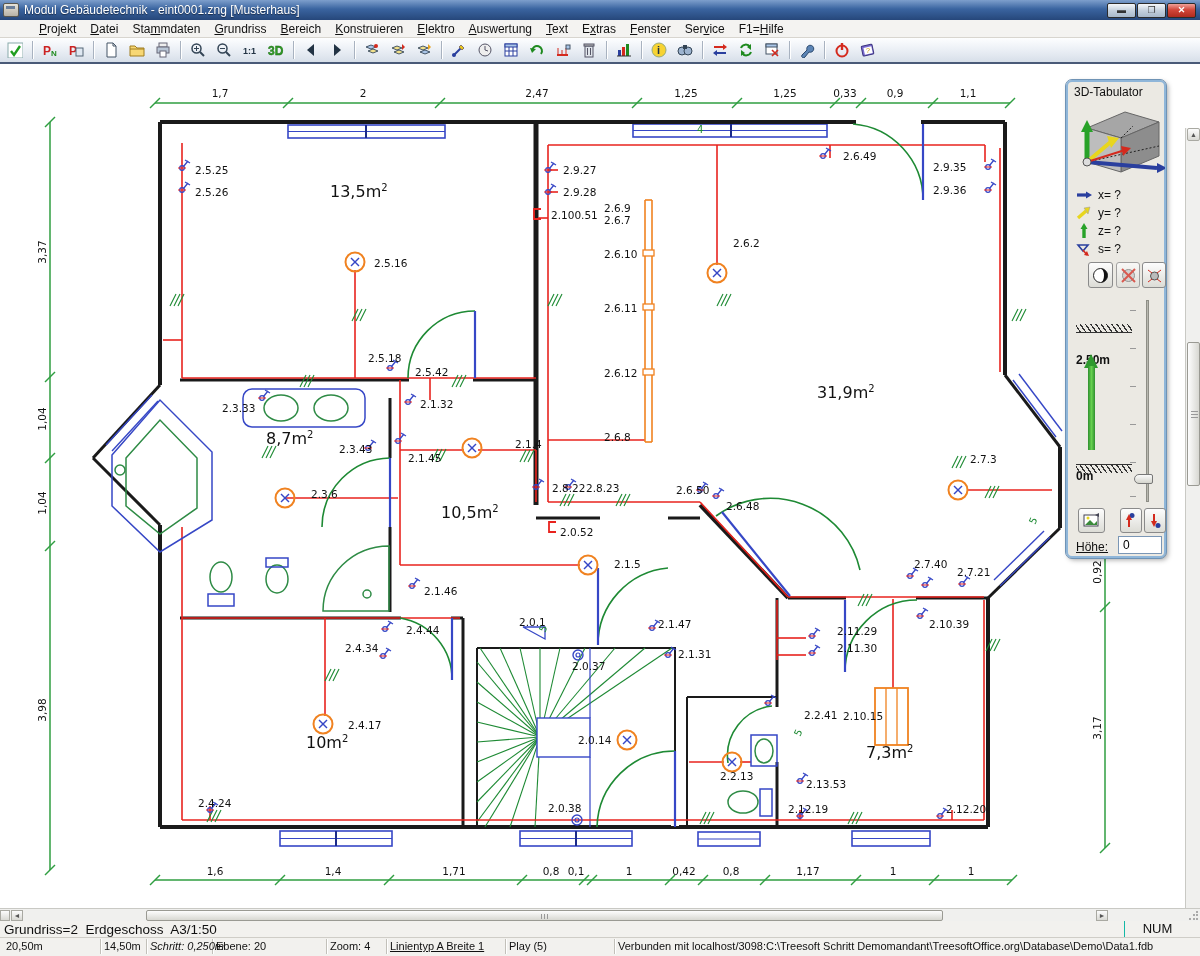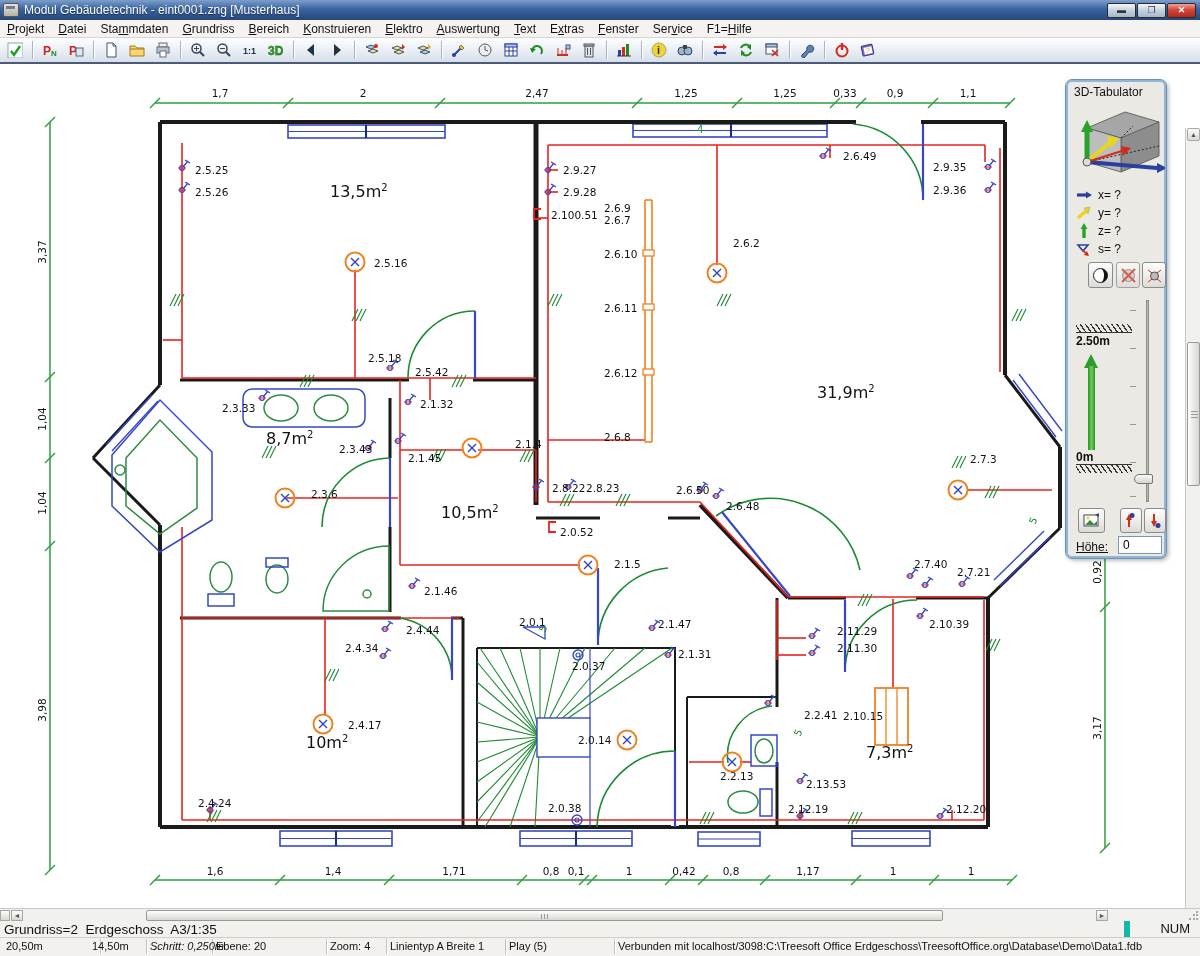--- a/index.html
+++ b/index.html
@@ -12,21 +12,21 @@
     display:flex; align-items:center; color:#fff; font-size:12px; }
   .titlebar .appicon { width:16px; height:14px; margin:0 5px 0 3px; background:linear-gradient(#e8e4da,#b7b2a6); border:1px solid #5a5850; border-radius:2px; position:relative; }
   .titlebar .appicon::after{ content:""; position:absolute; left:2px; top:2px; width:9px; height:3px; background:#6b7f9a; }
   .titlebar .title { flex:1; text-shadow:0 1px 1px rgba(0,0,0,.5); white-space:pre; }
   .winbtns { display:flex; margin-right:4px; }
   .winbtn { width:29px; height:15px; border:1px solid #2b2b2b; border-radius:2px; margin-left:1px;
     background:linear-gradient(#f4f7fa,#c4d0dd 50%,#a7b8ca); color:#333; font-size:9px; line-height:13px; text-align:center; }
   .winbtn.close { background:linear-gradient(#f0a199,#d2473a 45%,#b02b1e); color:#fff; font-weight:bold; }
 
   
-  .menubar { position:absolute; top:20px; left:0; width:1200px; height:18px; background:#f4f3f1; border-bottom:1px solid #d8d5cf; display:flex; align-items:center; font-size:12px; color:#111; }
+  .menubar { position:absolute; top:20px; left:0; width:1200px; height:18px; background:#f4f3f1; border-bottom:1px solid #d8d5cf; display:flex; align-items:center; font-size:12px; color:#111;padding-left:32px; }
   .menuitem { padding:1px 7px; cursor:default; }
   .menuitem u { text-decoration:underline; }
 
   
   .toolbar { position:absolute; top:38px; left:0; width:1200px; height:26px;
     background:linear-gradient(#fdfeff,#e7ecf3 60%,#d7dfe9); border-bottom:2px solid #4a5a78; display:flex; align-items:center; padding-left:2px; }
   .tbtn { width:24px; height:22px; margin:0 1px; display:flex; align-items:center; justify-content:center; border:1px solid transparent; border-radius:2px; }
   .tsep { width:1px; height:18px; background:#a8b2c0; margin:0 4px; box-shadow:1px 0 0 #fff; }
 
   
@@ -38,21 +38,21 @@
     background:#ebe9e3; border:2px solid #8fb6d9; outline:1px solid #6f93b5; border-radius:6px;
     box-shadow:2px 2px 5px rgba(0,0,0,.35); font-size:12px; color:#111; }
   .palette .ptitle { padding:3px 0 1px 6px; font-size:12px; }
   .axisrow { display:flex; align-items:center; height:18px; padding-left:8px; }
   .axisrow .alabel { margin-left:6px; font-size:12px; }
   .pbtn { position:absolute; border:1px solid #8a8a8a; border-radius:3px; background:linear-gradient(#fdfdfd,#dcdcd6); display:flex; align-items:center; justify-content:center; }
   .hatchline { position:absolute; left:8px; width:56px; height:9px;
     background:repeating-linear-gradient(55deg,transparent 0 3px,#333 3px 4.3px); }
   .hatchcap-b { border-bottom:1.5px solid #333; }
   .hatchcap-t { border-top:1.5px solid #333; }
-  .hlabel { position:absolute; left:8px; font-weight:bold; font-size:12px; }
+  .hlabel { position:absolute; left:8px; font-weight:bold; font-size:12px;margin-top:19px; }
   .greenarrow { position:absolute; left:16px; width:0; }
   .ga-shaft { position:absolute; left:4px; top:12px; width:7px; background:linear-gradient(90deg,#2f8f2f,#66d14f,#2f8f2f); }
   .ga-head { position:absolute; left:0; top:0; width:0; height:0; border-left:7.5px solid transparent; border-right:7.5px solid transparent; border-bottom:14px solid #2f9a2f; }
   .slider { position:absolute; }
   .slider .track { position:absolute; left:50%; top:0; width:3px; height:100%; background:#b8b8b0; border:1px solid #8e8e86; }
   .slider .tick { position:absolute; width:6px; height:1px; background:#999; left:-12px; }
   .slider .thumb { position:absolute; left:-8px; width:19px; height:10px; background:linear-gradient(#fafafa,#d5d5cd); border:1px solid #777; border-radius:5px 2px 2px 5px; }
   .hoehe { position:absolute; left:8px; font-size:12px;text-decoration:underline; }
   .hinput { position:absolute; left:50px; width:44px; height:18px; background:#fff; border:1px solid #7a96b5; font-size:12px; padding:1px 4px; font-family:"Liberation Sans",sans-serif; }
 
@@ -65,21 +65,21 @@
   .hbox { position:absolute; left:0; top:1px; width:10px; height:11px; background:linear-gradient(#fcfcfc,#d9d9d4); border:1px solid #a9a9a2; }
   .harrow { position:absolute; top:1px; width:12px; height:11px; background:linear-gradient(#fcfcfc,#d9d9d4); border:1px solid #a9a9a2; color:#555; font-size:7px; text-align:center; line-height:10px; }
   .hthumb { position:absolute; top:1px; height:11px; background:linear-gradient(#fdfdfd,#d8d8d2); border:1px solid #9a9a93; border-radius:2px; }
   .hgrip { position:absolute; top:3px; width:1px; height:5px; background:#999; }
   .sizegrip { position:absolute; right:2px; top:2px; width:10px; height:10px;
     background:radial-gradient(circle at 2px 8px,#aaa 1px,transparent 1.5px),radial-gradient(circle at 6px 8px,#aaa 1px,transparent 1.5px),radial-gradient(circle at 6px 4px,#aaa 1px,transparent 1.5px),radial-gradient(circle at 9px 8px,#aaa 1px,transparent 1.5px),radial-gradient(circle at 9px 4px,#aaa 1px,transparent 1.5px),radial-gradient(circle at 9px 1px,#aaa 1px,transparent 1.5px); }
 
   
   .statusline { position:absolute; top:921px; left:0; width:1200px; height:17px; background:#f2f1ee; border-bottom:1px solid #cfcdc7; font-size:13.5px; color:#111; }
   .statusline .sltext { position:absolute; left:4px; top:1px; white-space:pre; }
-  .numbox { position:absolute; right:4px; top:0; width:72px; height:16px; border-left:6px solid #14b8a6; font-size:13px; text-align:right; padding-right:6px; }
+  .numbox { position:absolute; right:4px; top:0; width:72px; height:16px; border-left:1px solid #14b8a6; font-size:13px; text-align:center; padding-right:6px; }
   .statusbar { position:absolute; top:938px; left:0; width:1200px; height:18px; background:#f2f1ee; font-size:11px; color:#111; }
   .sbcell { position:absolute; top:2px; white-space:pre; }
   .sbsep { position:absolute; top:1px; width:1px; height:15px; background:#c2c0b9; box-shadow:1px 0 0 #fff; }
 </style>
 </head>
 <body>
 
 <div id="app">
 
   <div class="titlebar">
@@ -963,34 +963,34 @@
     <div class="hthumb" style="left:146px;width:797px">
       <div class="hgrip" style="left:394px"></div>
         <div class="hgrip" style="left:397px"></div>
         <div class="hgrip" style="left:400px"></div>
     </div>
     <div class="harrow" style="left:1096px">►</div>
     <div class="sizegrip"></div>
   </div>
 
   <div class="statusline">
-    <span class="sltext">Grundriss=2  Erdgeschoss  A3/1:35</span>
+    <span class="sltext">Grundriss=2  Erdgeschoss  A3/1:50</span>
     <span class="numbox">NUM</span>
   </div>
   <div class="statusbar" id="statusbar">
       <span class="sbsep" style="left: 100px;"></span>
       <span class="sbsep" style="left: 146px;"></span>
       <span class="sbsep" style="left: 212px;"></span>
       <span class="sbsep" style="left: 326px;"></span>
       <span class="sbsep" style="left: 386px;"></span>
       <span class="sbsep" style="left: 505px;"></span>
       <span class="sbsep" style="left: 614px;"></span>
       <span class="sbcell" style="left: 6px;">20,50m</span>
-      <span class="sbcell" style="left: 92px;">14,50m</span>
+      <span class="sbcell" style="left: 104px;">14,50m</span>
       <span class="sbcell" style="left: 150px; font-style: italic;">Schritt: 0,250m</span>
       <span class="sbcell" style="left: 216px;">Ebene: 20</span>
       <span class="sbcell" style="left: 330px;">Zoom: 4</span>
-      <span class="sbcell" style="left: 390px;">Linientyp A Breite 1</span>
+      <span class="sbcell" style="left: 390px; text-decoration: underline;">Linientyp A Breite 1</span>
       <span class="sbcell" style="left: 509px;">Play (5)</span>
-      <span class="sbcell" style="left: 618px;">Verbunden mit localhost/3098:C:\Treesoft Office Erdgeschoss\TreesoftOffice.org\Database\Demo\Data1.fdb</span>
+      <span class="sbcell" style="left: 618px;">Verbunden mit localhost/3098:C:\Treesoft Schritt Demomandant\TreesoftOffice.org\Database\Demo\Data1.fdb</span>
     </div>
 
 </div>
 
 </body></html>

